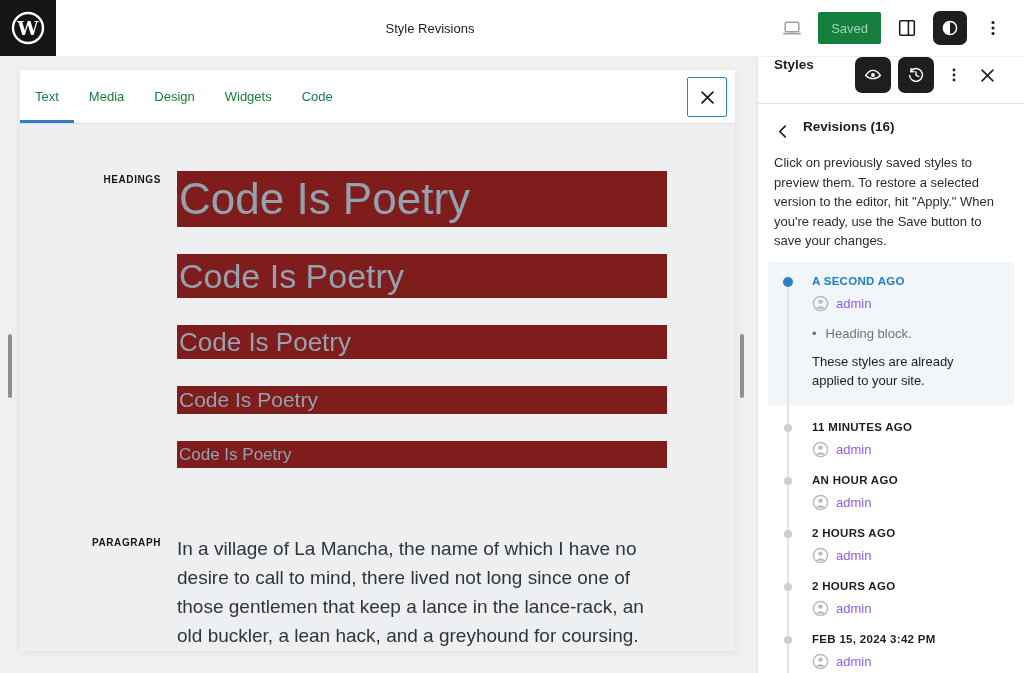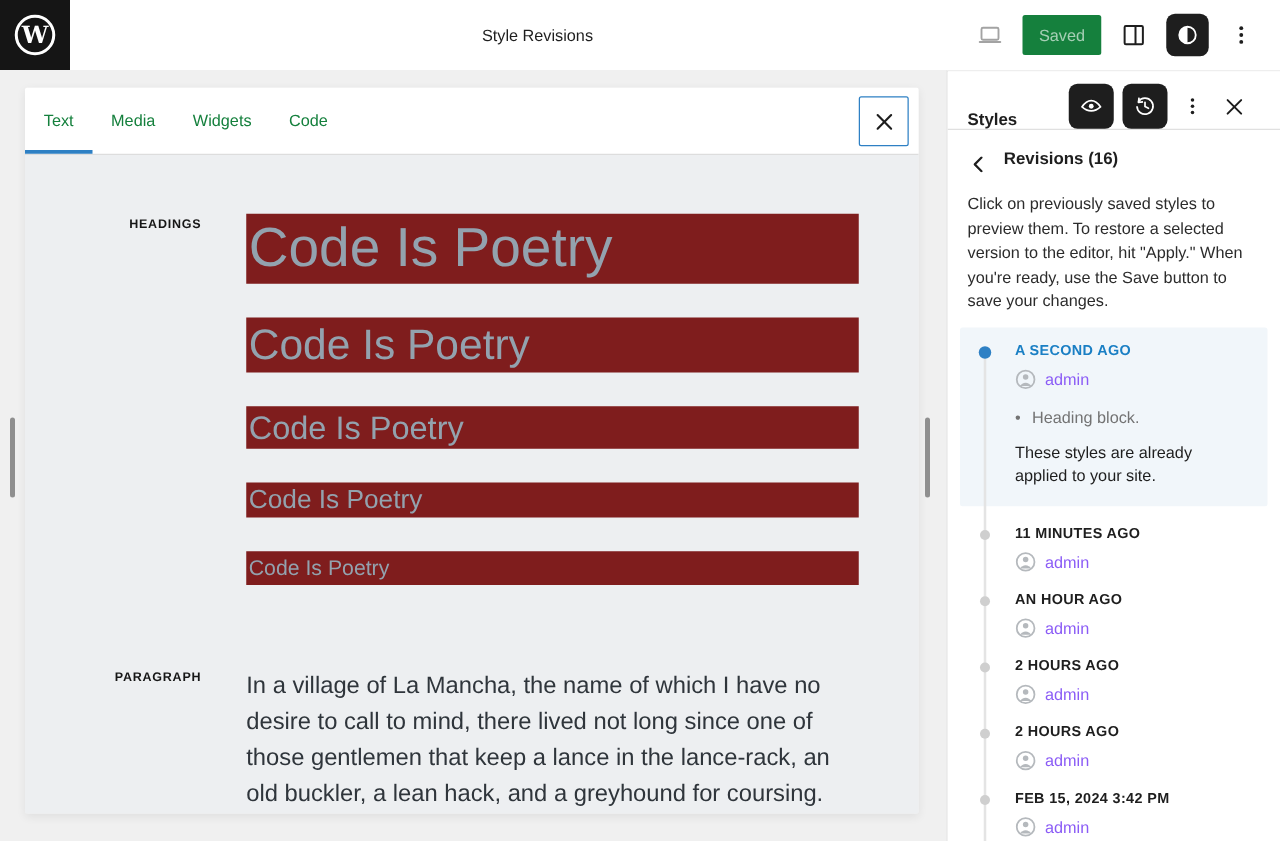--- a/index.html
+++ b/index.html
@@ -25,35 +25,35 @@
   
   .card { position:absolute; left:20px; top:14px; width:715px; bottom:22px; display:flex; flex-direction:column; border-radius:2px; box-shadow:0 2px 8px rgba(0,0,0,0.07); overflow:hidden; }
   .card-header { height:54px; background:#fff; border-bottom:1px solid #ddd; display:flex; align-items:center; flex:none; position:relative; }
   .tabs { display:flex; height:100%; }
   .tab { position:relative; border:none; background:none; font-family:inherit; font-size:13px; color:#15803d; padding:0 15px; height:100%; cursor:pointer; }
   .tab.active { font-weight:500; }
   .tab.active::after { content:""; position:absolute; left:0; right:0; bottom:0; height:3px; background:#2e80c4; }
   .close-card { position:absolute; right:8px; top:7px; width:40px; height:40px; background:#fff; border:1.5px solid #2e80c4; border-radius:2px; display:flex; align-items:center; justify-content:center; cursor:pointer; }
 
   .preview { flex:1; background:#edeff1; padding-top:47px; overflow:hidden; }
-  .pv-row { display:grid; grid-template-columns:141px 490px; column-gap:36px; align-items:start; }
+  .pv-row { display:grid; grid-template-columns:141px 490px; column-gap:16px; align-items:start; }
   .pv-row.paragraph-row { margin-top:66px; }
   .sec-label { font-size:10px; font-weight:bold; letter-spacing:0.6px; color:#161616; text-align:right; padding-top:3px; text-transform:uppercase; }
   .strip { background:#7f1d1d; color:#93a2ae; width:100%; padding-left:2px; margin-bottom:27px; white-space:nowrap; overflow:hidden; }
   .strip:last-child { margin-bottom:0; }
   .lvl-h1 { font-size:44px; line-height:56px; }
   .lvl-h2 { font-size:34px; line-height:44px; }
   .lvl-h3 { font-size:26px; line-height:34px; }
   .lvl-h4 { font-size:21px; line-height:28px; }
   .lvl-h5 { font-size:17px; line-height:27px; }
   .pv-paragraph { font-size:19px; line-height:29px; color:#2f353b; }
 
   
   .sidebar { width:267px; background:#fff; border-left:1px solid #e2e2e2; border-top:1px solid #eee; display:flex; flex-direction:column; overflow:hidden; }
-  .sb-header { height:47px; border-bottom:1px solid #e0e0e0; display:flex; align-items:flex-end; padding:0 24px 0 16px; flex:none; }
+  .sb-header { height:47px; border-bottom:1px solid #e0e0e0; display:flex; align-items:flex-start; padding:0 24px 0 16px; flex:none; }
   .sb-title { font-size:13.5px; font-weight:600; }
   .sb-actions { margin-left:auto; display:flex; align-items:center; gap:7px; }
   .sb-header .dark-btn { width:36px; height:36px; }
   .ghost-btn { background:none; border:none; width:26px; height:30px; display:flex; align-items:center; justify-content:center; cursor:pointer; }
   .sb-sub { display:flex; align-items:flex-start; gap:9px; padding:15px 16px 9px 12px; }
   .back-btn { background:none; border:none; width:24px; height:24px; display:flex; align-items:center; justify-content:center; cursor:pointer; }
   .sb-sub-title { font-size:13.5px; font-weight:600; }
   .sb-desc { font-size:13px; line-height:19.5px; color:#2c2c2c; margin:1px 14px 11px 16px; }
 
   .timeline { position:relative; flex:1; }
@@ -114,20 +114,21 @@
 
 <div class="main">
   <div class="canvas">
     <div class="drag-handle left"></div>
 
     <div class="card">
       <div class="card-header">
         <nav class="tabs">
             <button class="tab active">Text</button>
             <button class="tab">Media</button>
+            <button class="tab">Design</button>
             <button class="tab">Widgets</button>
             <button class="tab">Code</button>
           </nav>
         <button class="close-card">
           <svg width="13" height="13" viewBox="0 0 12 12">
             <path d="M1 1 L11 11 M11 1 L1 11" stroke="#1e1e1e" stroke-width="1.6" stroke-linecap="round"></path>
           </svg>
         </button>
       </div>
       <div class="preview">

